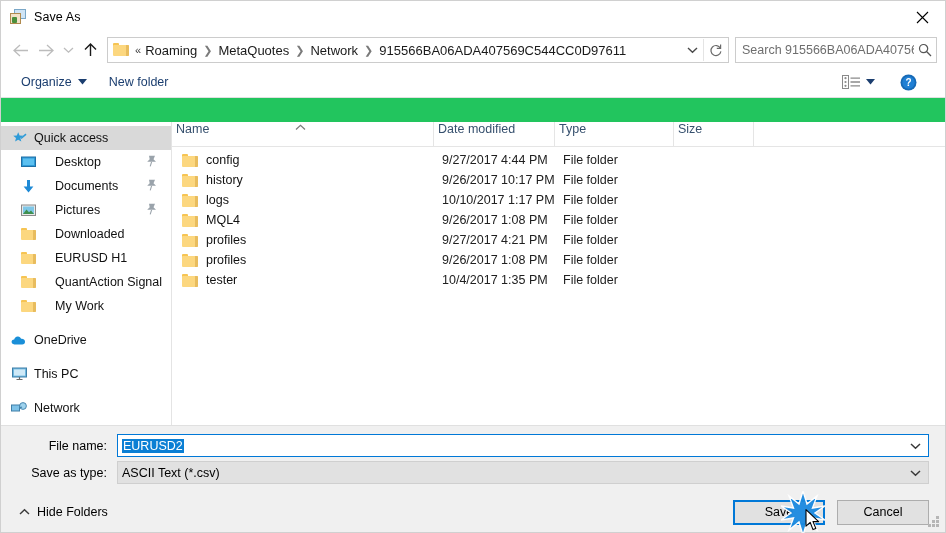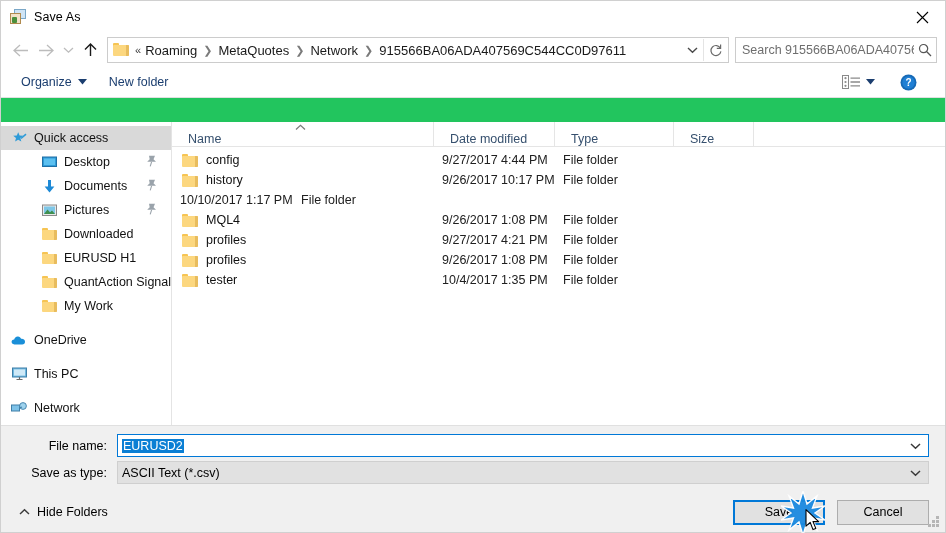--- a/index.html
+++ b/index.html
@@ -111,38 +111,38 @@
     width:170px;flex:0 0 170px;
     border-right:1px solid #e4e4e4;
     background:#ffffff;
     padding-top:4px;
     overflow:hidden;
   }
   .nav-row{
     height:24px;display:flex;align-items:center;
     padding-left:10px;position:relative;font-size:12.5px;color:#111;
   }
-  .nav-row.indent{padding-left:40px;}
+  .nav-row.indent{padding-left:19px;gap:12px;}
   .nav-row.selected{background:#d9d9d9;}
   .nav-ico{width:16px;height:16px;flex:0 0 16px;margin-right:7px;display:flex;align-items:center;justify-content:center;position:relative;}
   .nav-label{white-space:nowrap;overflow:hidden;}
   .pin{position:absolute;right:14px;top:5px;}
   .nav-gap{height:10px;}
 
   
   .filelist{flex:1 1 auto;background:#fff;display:flex;flex-direction:column;min-width:0;}
   .col-header{
     height:24px;flex:0 0 24px;display:flex;align-items:stretch;
     border-bottom:1px solid #e5e5e5;position:relative;
   }
   .col{
     font-size:12.5px;color:#36506e;
-    display:flex;align-items:flex-end;
+    display:flex;align-items:flex-start;
     border-right:1px solid #e5e5e5;
-    padding-left:16px;box-sizing:border-box;position:relative;
+    padding-left:4px;box-sizing:border-box;position:relative;
   }
   .col.c-name{width:262px;flex:0 0 262px;}
   .col.c-date{width:121px;flex:0 0 121px;}
   .col.c-type{width:119px;flex:0 0 119px;}
   .col.c-size{width:80px;flex:0 0 80px;}
   .col.c-rest{flex:1 1 auto;border-right:none;}
   .sort-caret{position:absolute;left:123px;top:-2px;}
   .rows{flex:1 1 auto;overflow:hidden;padding-top:3px;}
   .row{height:20px;display:flex;align-items:center;font-size:12.5px;color:#111;}
   .cell{display:flex;align-items:center;box-sizing:border-box;}
@@ -503,20 +503,30 @@
               </span>
             </span>
             <span>history</span>
           </div>
           <div class="cell c-date">9/26/2017 10:17 PM</div>
           <div class="cell c-type">File folder</div>
           <div class="cell c-size"></div>
         </div>
 
         <div class="row">
+          <div class="cell c-name">
+            <span class="row-folder">
+              <span class="folder-ico" style="width:16px;height:13px;display:block;position:relative;">
+                <span class="tab"></span>
+                  <span class="body"></span>
+                  <span class="shade"></span>
+              </span>
+            </span>
+            <span>logs</span>
+          </div>
           <div class="cell c-date">10/10/2017 1:17 PM</div>
           <div class="cell c-type">File folder</div>
           <div class="cell c-size"></div>
         </div>
 
         <div class="row">
           <div class="cell c-name">
             <span class="row-folder">
               <span class="folder-ico" style="width:16px;height:13px;display:block;position:relative;">
                 <span class="tab"></span>

